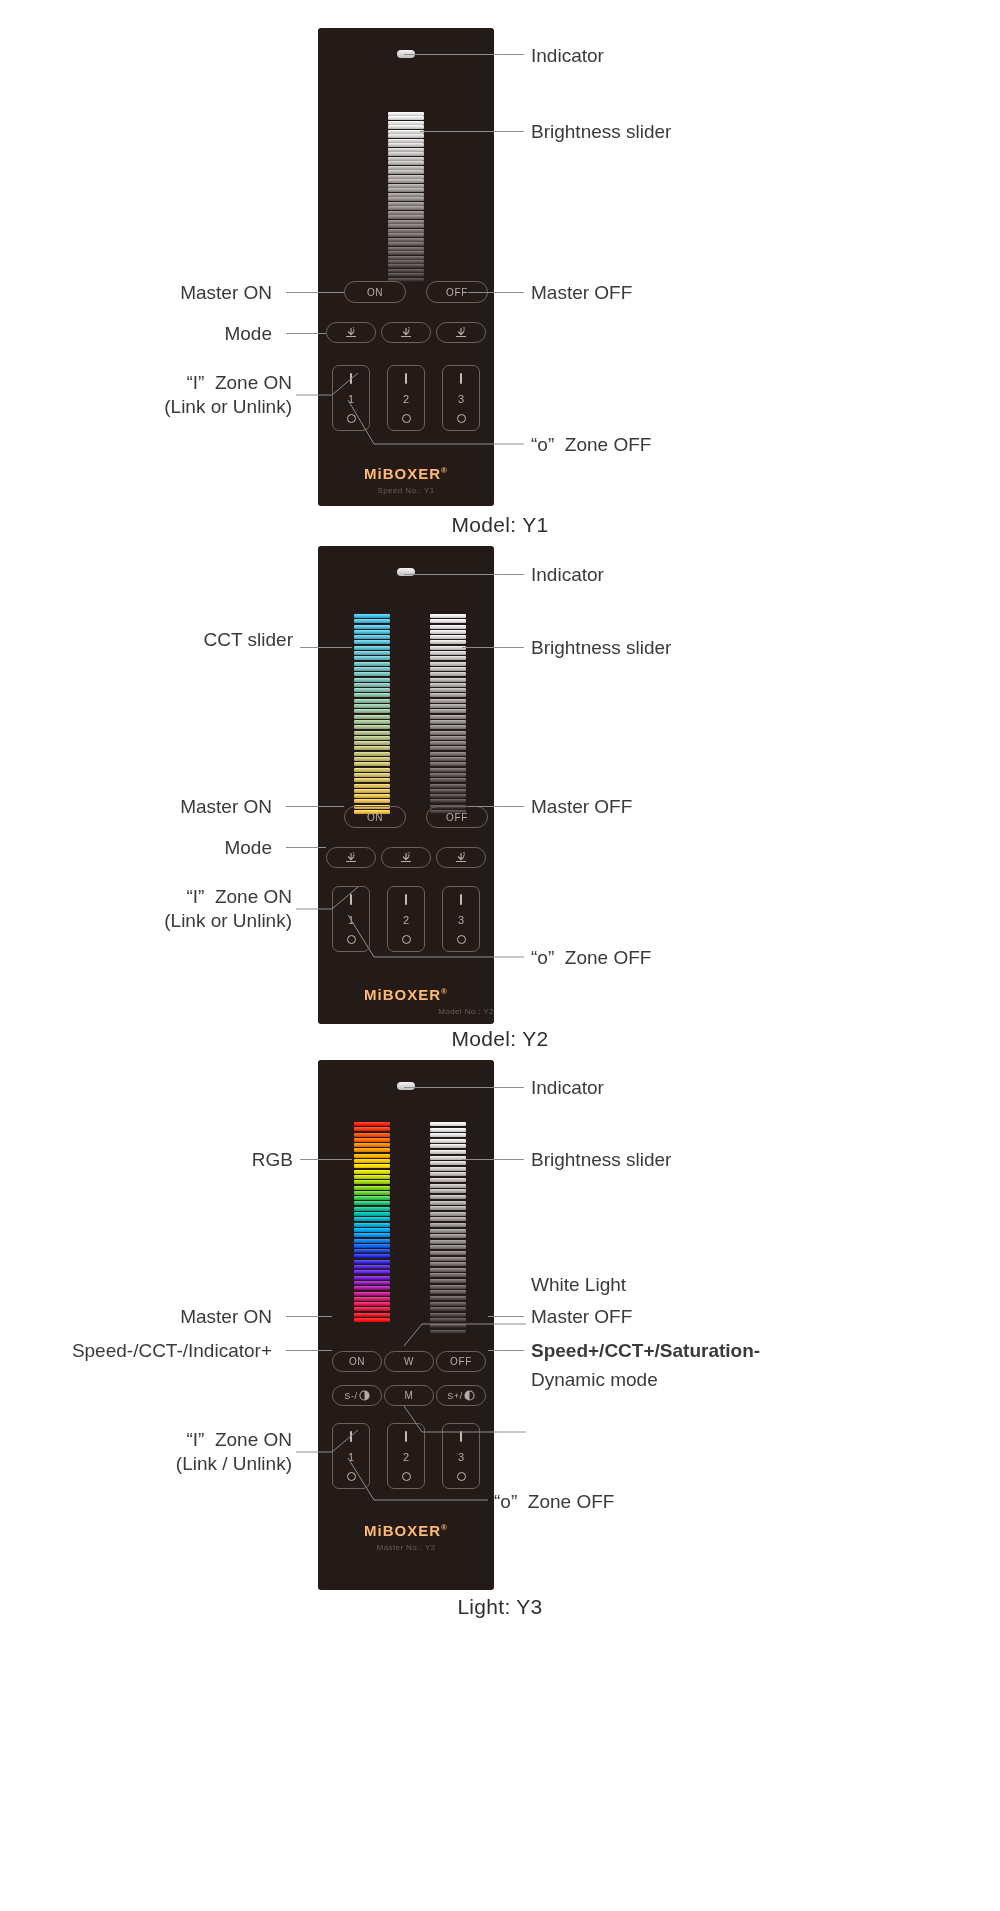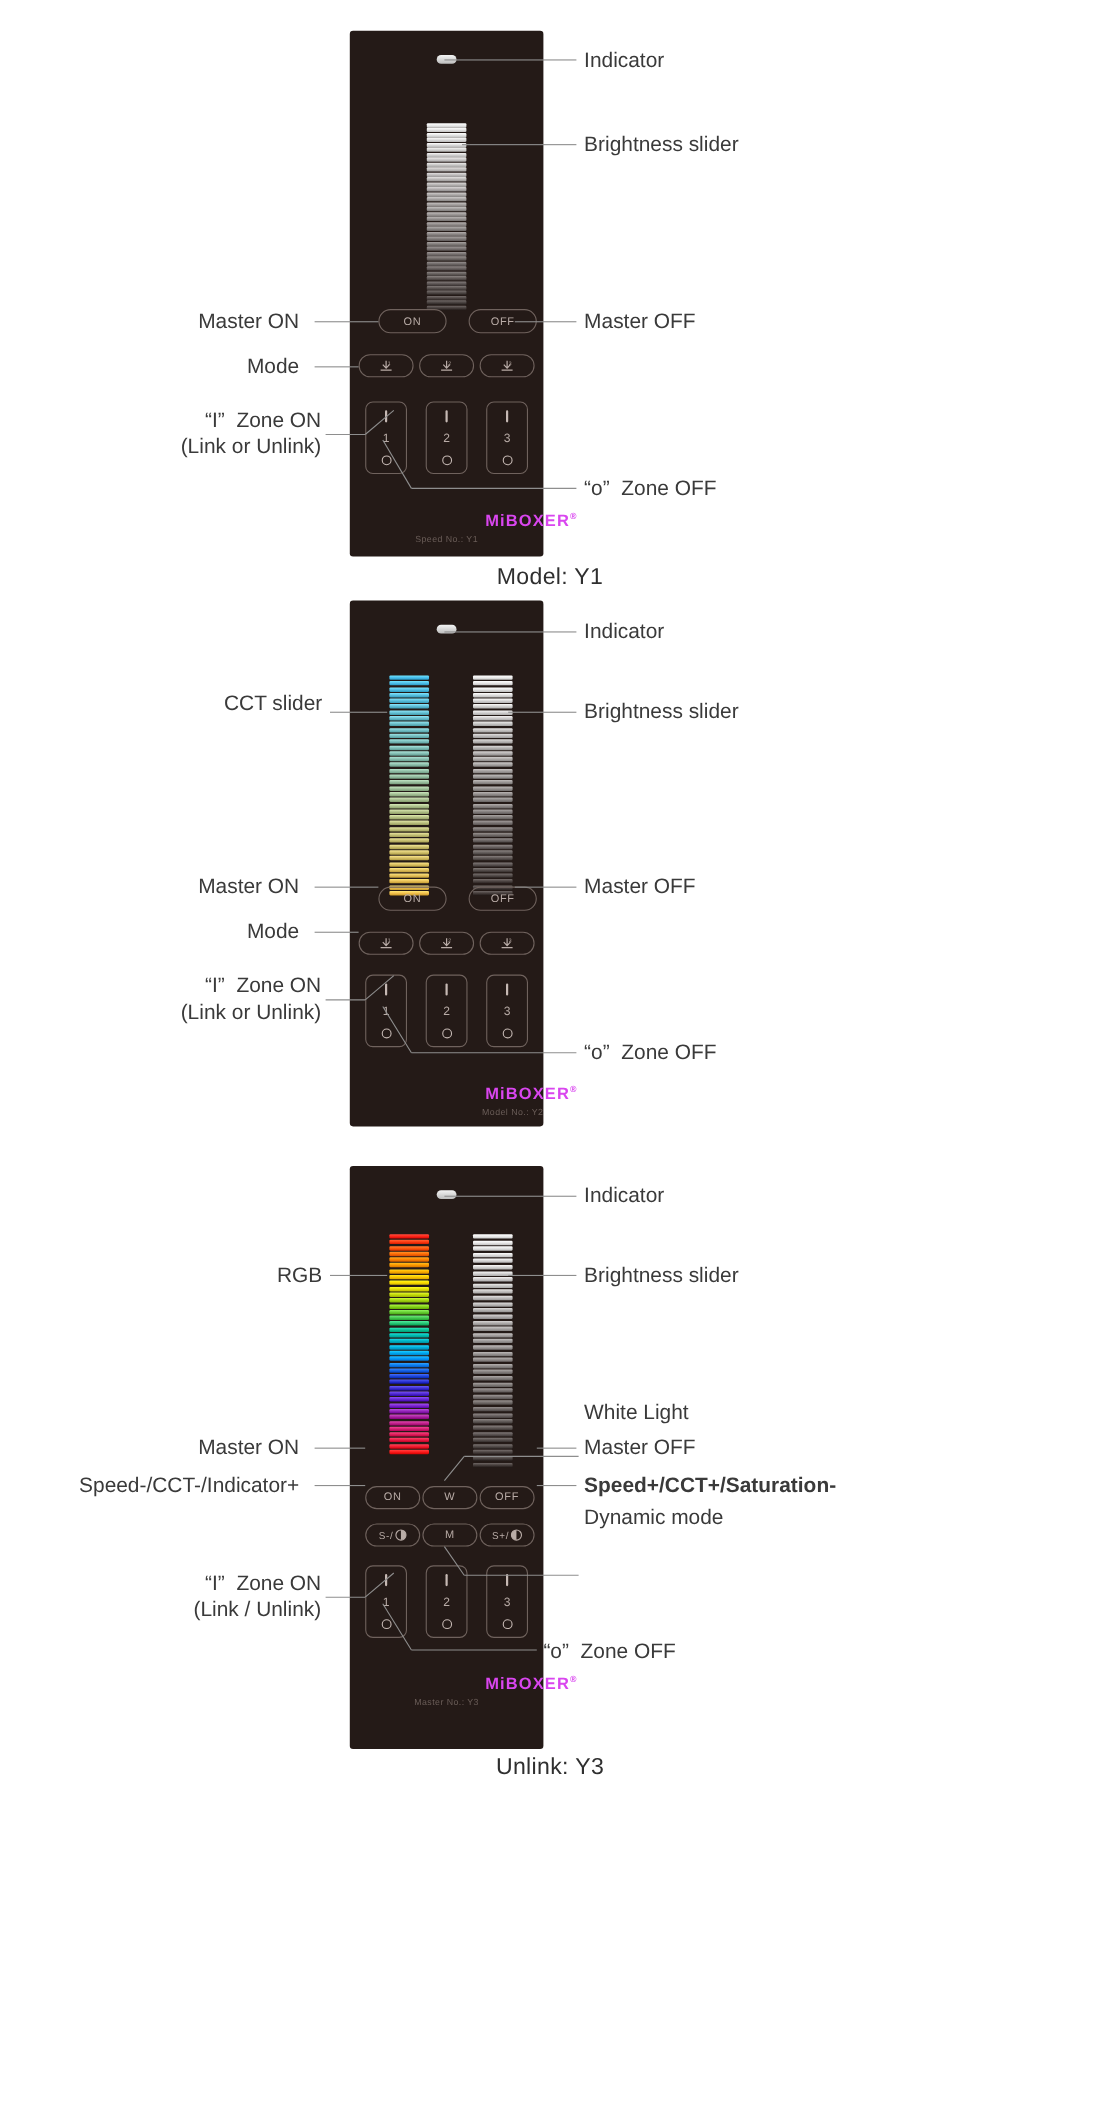--- a/index.html
+++ b/index.html
@@ -104,26 +104,25 @@
     height: 9px;
     border: 1.4px solid #c6b9b4;
     border-radius: 50%;
     box-sizing: border-box;
   }
 
   
   .brand {
     position: absolute;
     width: 100%;
-    text-align: right;
-    color: #d946ef;
+    text-align: center;
+    color: #fdba74;
     font-size: 15px;
     font-weight: bold;
     letter-spacing: 1px;
-    margin-left: 31px;
   }
   .brand sup { font-size: 8px; vertical-align: super; }
   .model-no {
     position: absolute;
     width: 100%;
     text-align: center;
     color: #6a5d58;
     font-size: 8px;
     letter-spacing: .4px;
   }
@@ -447,20 +446,21 @@
   </svg>
 
   <div class="callout right" style="left:531px; top:406px;">
     <span class="quote">“o”</span>&nbsp;&nbsp;<span>Zone OFF</span>
   </div>
   <svg class="leader-svg" style="left:348px; top:375px;" width="178" height="44">
     <line x1="0" y1="0" x2="26" y2="42"></line>
     <line x1="26" y1="42" x2="176" y2="42"></line>
   </svg>
 
+  <div class="model-caption" style="top:487px;">Model: Y2</div>
 </div>
 
 <div class="panel-block" style="top:1060px;height:851px;">
 
   <div class="remote" style="left:318px; top:0px; width:176px; height:530px;">
 
     <div class="indicator" style="left:79px; top:22px;"></div>
 
     <div class="slider" id="y3-rgb" style="left:36px; top:62px; width:36px; height:200px;">
         <div class="seg" style="background: linear-gradient(rgb(255, 78, 64) 0%, rgb(255, 42, 28) 45%, rgb(215, 2, 0) 100%);"></div>
@@ -637,14 +637,14 @@
   </svg>
 
   <div class="callout right" style="left:494px; top:430px;">
     <span class="quote">“o”</span>&nbsp;&nbsp;<span>Zone OFF</span>
   </div>
   <svg class="leader-svg" style="left:348px; top:398px;" width="142" height="44">
     <line x1="0" y1="0" x2="26" y2="42"></line>
     <line x1="26" y1="42" x2="140" y2="42"></line>
   </svg>
 
-  <div class="model-caption" style="top:535px;">Unlink: Y3</div>
+  <div class="model-caption" style="top:535px;">Light: Y3</div>
 </div>
 
 </body></html>

